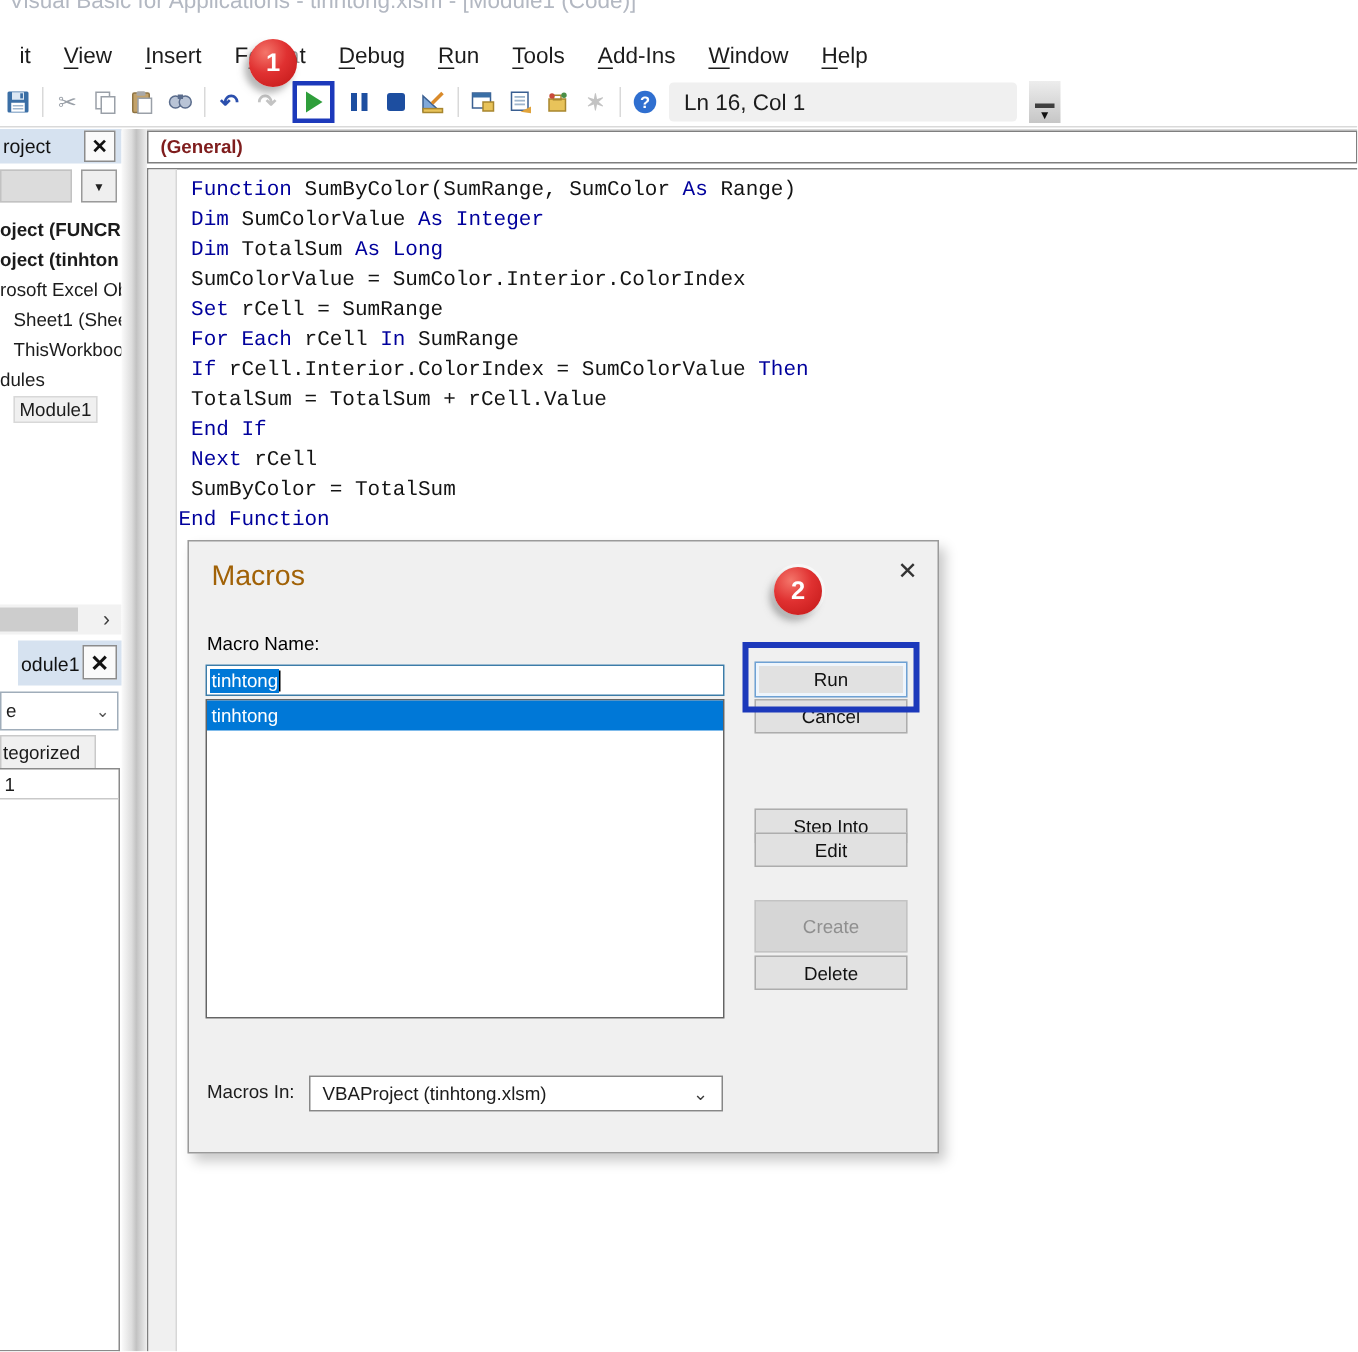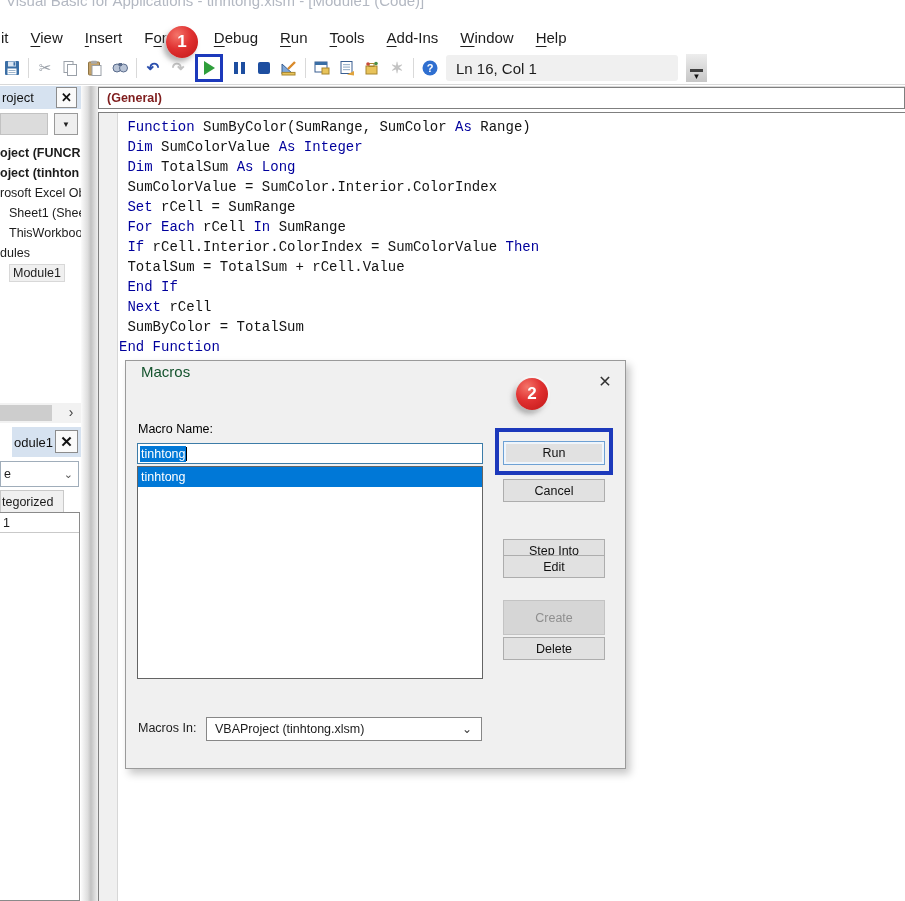--- a/index.html
+++ b/index.html
@@ -9,21 +9,21 @@
     background:#fff; font-family:"Liberation Sans", sans-serif; color:#1c1c1c;
   }
   .abs { position:absolute; }
 
   
   .titlebar { left:6px; top:-8px; font-size:15px; color:#b3b8c2; white-space:nowrap; }
 
   
   .menubar { left:0; top:22px; right:0; height:30px; display:flex; align-items:center; font-size:15px; background:#fff; }
   .menu-item { padding:0 11px; white-space:nowrap; cursor:default; }
-  .menu-item:first-child { padding-left:1px; }
+  .menu-item:first-child { padding-left:13px; }
   .menu-item .accel { text-decoration:underline; text-underline-offset:3px; }
 
   
   .toolbar { left:0; top:52px; right:0; height:32px; display:flex; align-items:center; background:#fff; padding-left:3px; }
   .tb-icon { width:18px; height:18px; margin-right:7px; display:flex; align-items:center; justify-content:center; font-size:15px; flex:0 0 auto; }
   .tb-sep { width:1px; height:20px; background:#d9d9d9; margin-right:7px; flex:0 0 auto; }
   .glyph-gray { color:#9aa0a8; }
   .glyph-blue { color:#2b4fad; font-weight:bold; }
   .glyph-dim  { color:#c3c3c3; font-weight:bold; }
   .bluebox-toolbar { width:28px; height:28px; border:3px solid #1c39bb; background:#fff; display:flex; align-items:center; justify-content:center; margin-right:7px; margin-left:1px; flex:0 0 auto; }
@@ -72,31 +72,31 @@
   .code-area { left:98px; top:112px; width:807px; height:789px; background:#fff; border-top:1px solid #7f7f7f; border-left:1px solid #7f7f7f; }
   .margin-strip { position:absolute; left:0; top:0; width:19px; height:100%; background:#f0f0f0; border-right:1px solid #d7d7d7; }
   .code-lines { position:absolute; left:20px; top:4px; right:0;
     font-family:"Liberation Mono","DejaVu Sans Mono",monospace; font-size:14px; line-height:20px; white-space:pre; }
   .tok-kw { color:#00009c; }
   .tok-id { color:#141414; }
 
   
   .dialog { left:125px; top:360px; width:501px; height:409px; background:#f0f0f0; border:1px solid #9a9a9a;
             box-shadow:4px 5px 8px rgba(0,0,0,.22); font-size:12.5px; z-index:5; }
-  .dlg-title { position:absolute; left:15px; top:2px; font-size:15px; color:#14532d; }
+  .dlg-title { position:absolute; left:15px; top:13px; font-size:19px; color:#a16207; }
   .dlg-close { position:absolute; left:466px; top:7px; width:26px; height:26px; display:flex; align-items:center; justify-content:center; font-size:16px; color:#333; cursor:default; }
   .lbl-macro-name { position:absolute; left:12px; top:61px; color:#000; }
   .macro-input { position:absolute; left:11px; top:82px; width:346px; height:21px; background:#fff; border:1px solid #3c7ca8; display:flex; align-items:center; padding-left:2px; }
   .sel-text { background:#0078d7; color:#fff; padding:1px 1px; }
   .caret { width:1px; height:14px; background:#000; }
   .macro-list { position:absolute; left:11px; top:105px; width:346px; height:213px; background:#fff; border:1px solid #646464; }
   .list-row-sel { height:20px; background:#0078d7; color:#fff; display:flex; align-items:center; padding-left:3px; }
   .dlg-btn { position:absolute; left:377px; width:102px; height:23px; background:#e1e1e1; border:1px solid #adadad; display:flex; align-items:center; justify-content:center; font-size:12.5px; color:#111; cursor:default; }
   .btn-run { top:80px; height:24px; border:1px solid #6ea1d4; box-shadow:inset 0 0 0 2px #eef5fc; }
-  .btn-cancel { top:118px; }
+  .btn-cancel { top:105px; }
   .btn-stepinto { top:178px; }
   .btn-edit { top:194px; }
   .btn-create { top:239px; height:35px; background:#d6d6d6; border-color:#c3c3c3; color:#8f8f8f; }
   .btn-delete { top:276px; }
   .bluebox-run { position:absolute; left:369px; top:67px; width:118px; height:47px; border:4px solid #1c39bb; z-index:6; pointer-events:none; }
   .lbl-macros-in { position:absolute; left:12px; top:360px; }
   .macros-combo { position:absolute; left:80px; top:356px; width:276px; height:24px; background:#fff; border:1px solid #878787; display:flex; align-items:center; padding-left:8px; }
   .macros-combo .chev { position:absolute; right:9px; color:#3c3c3c; font-size:12px; }
 
   

